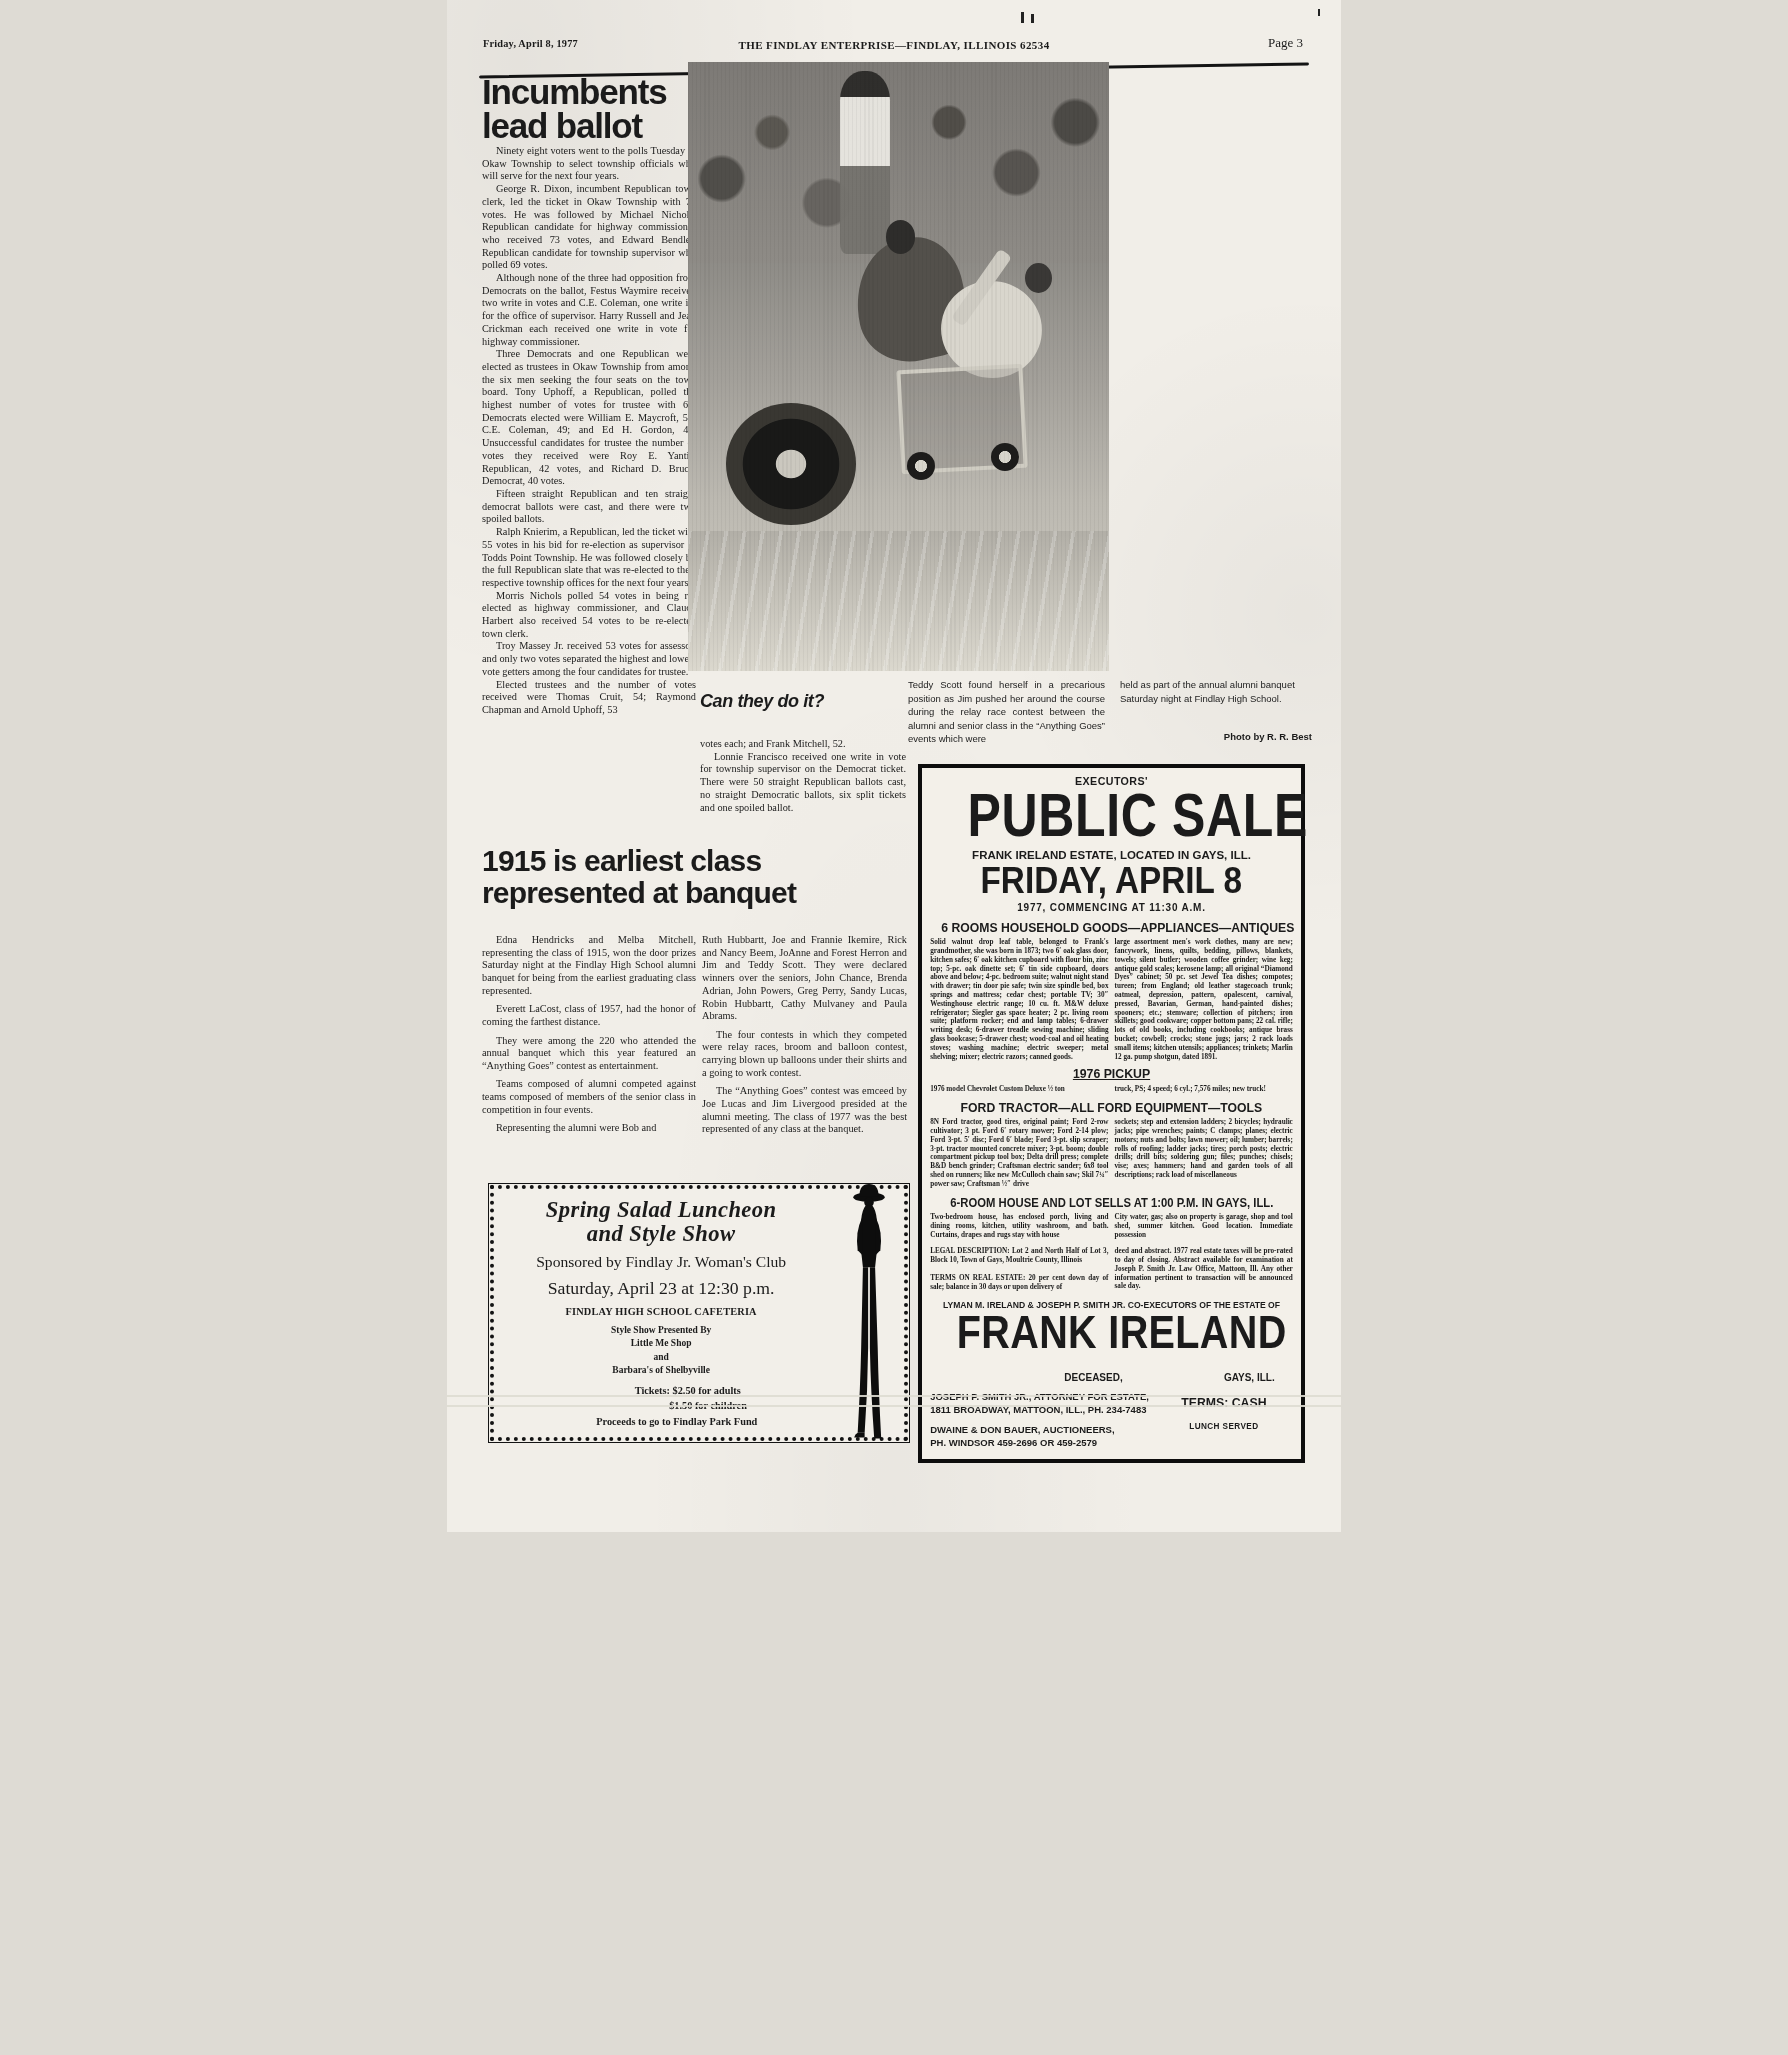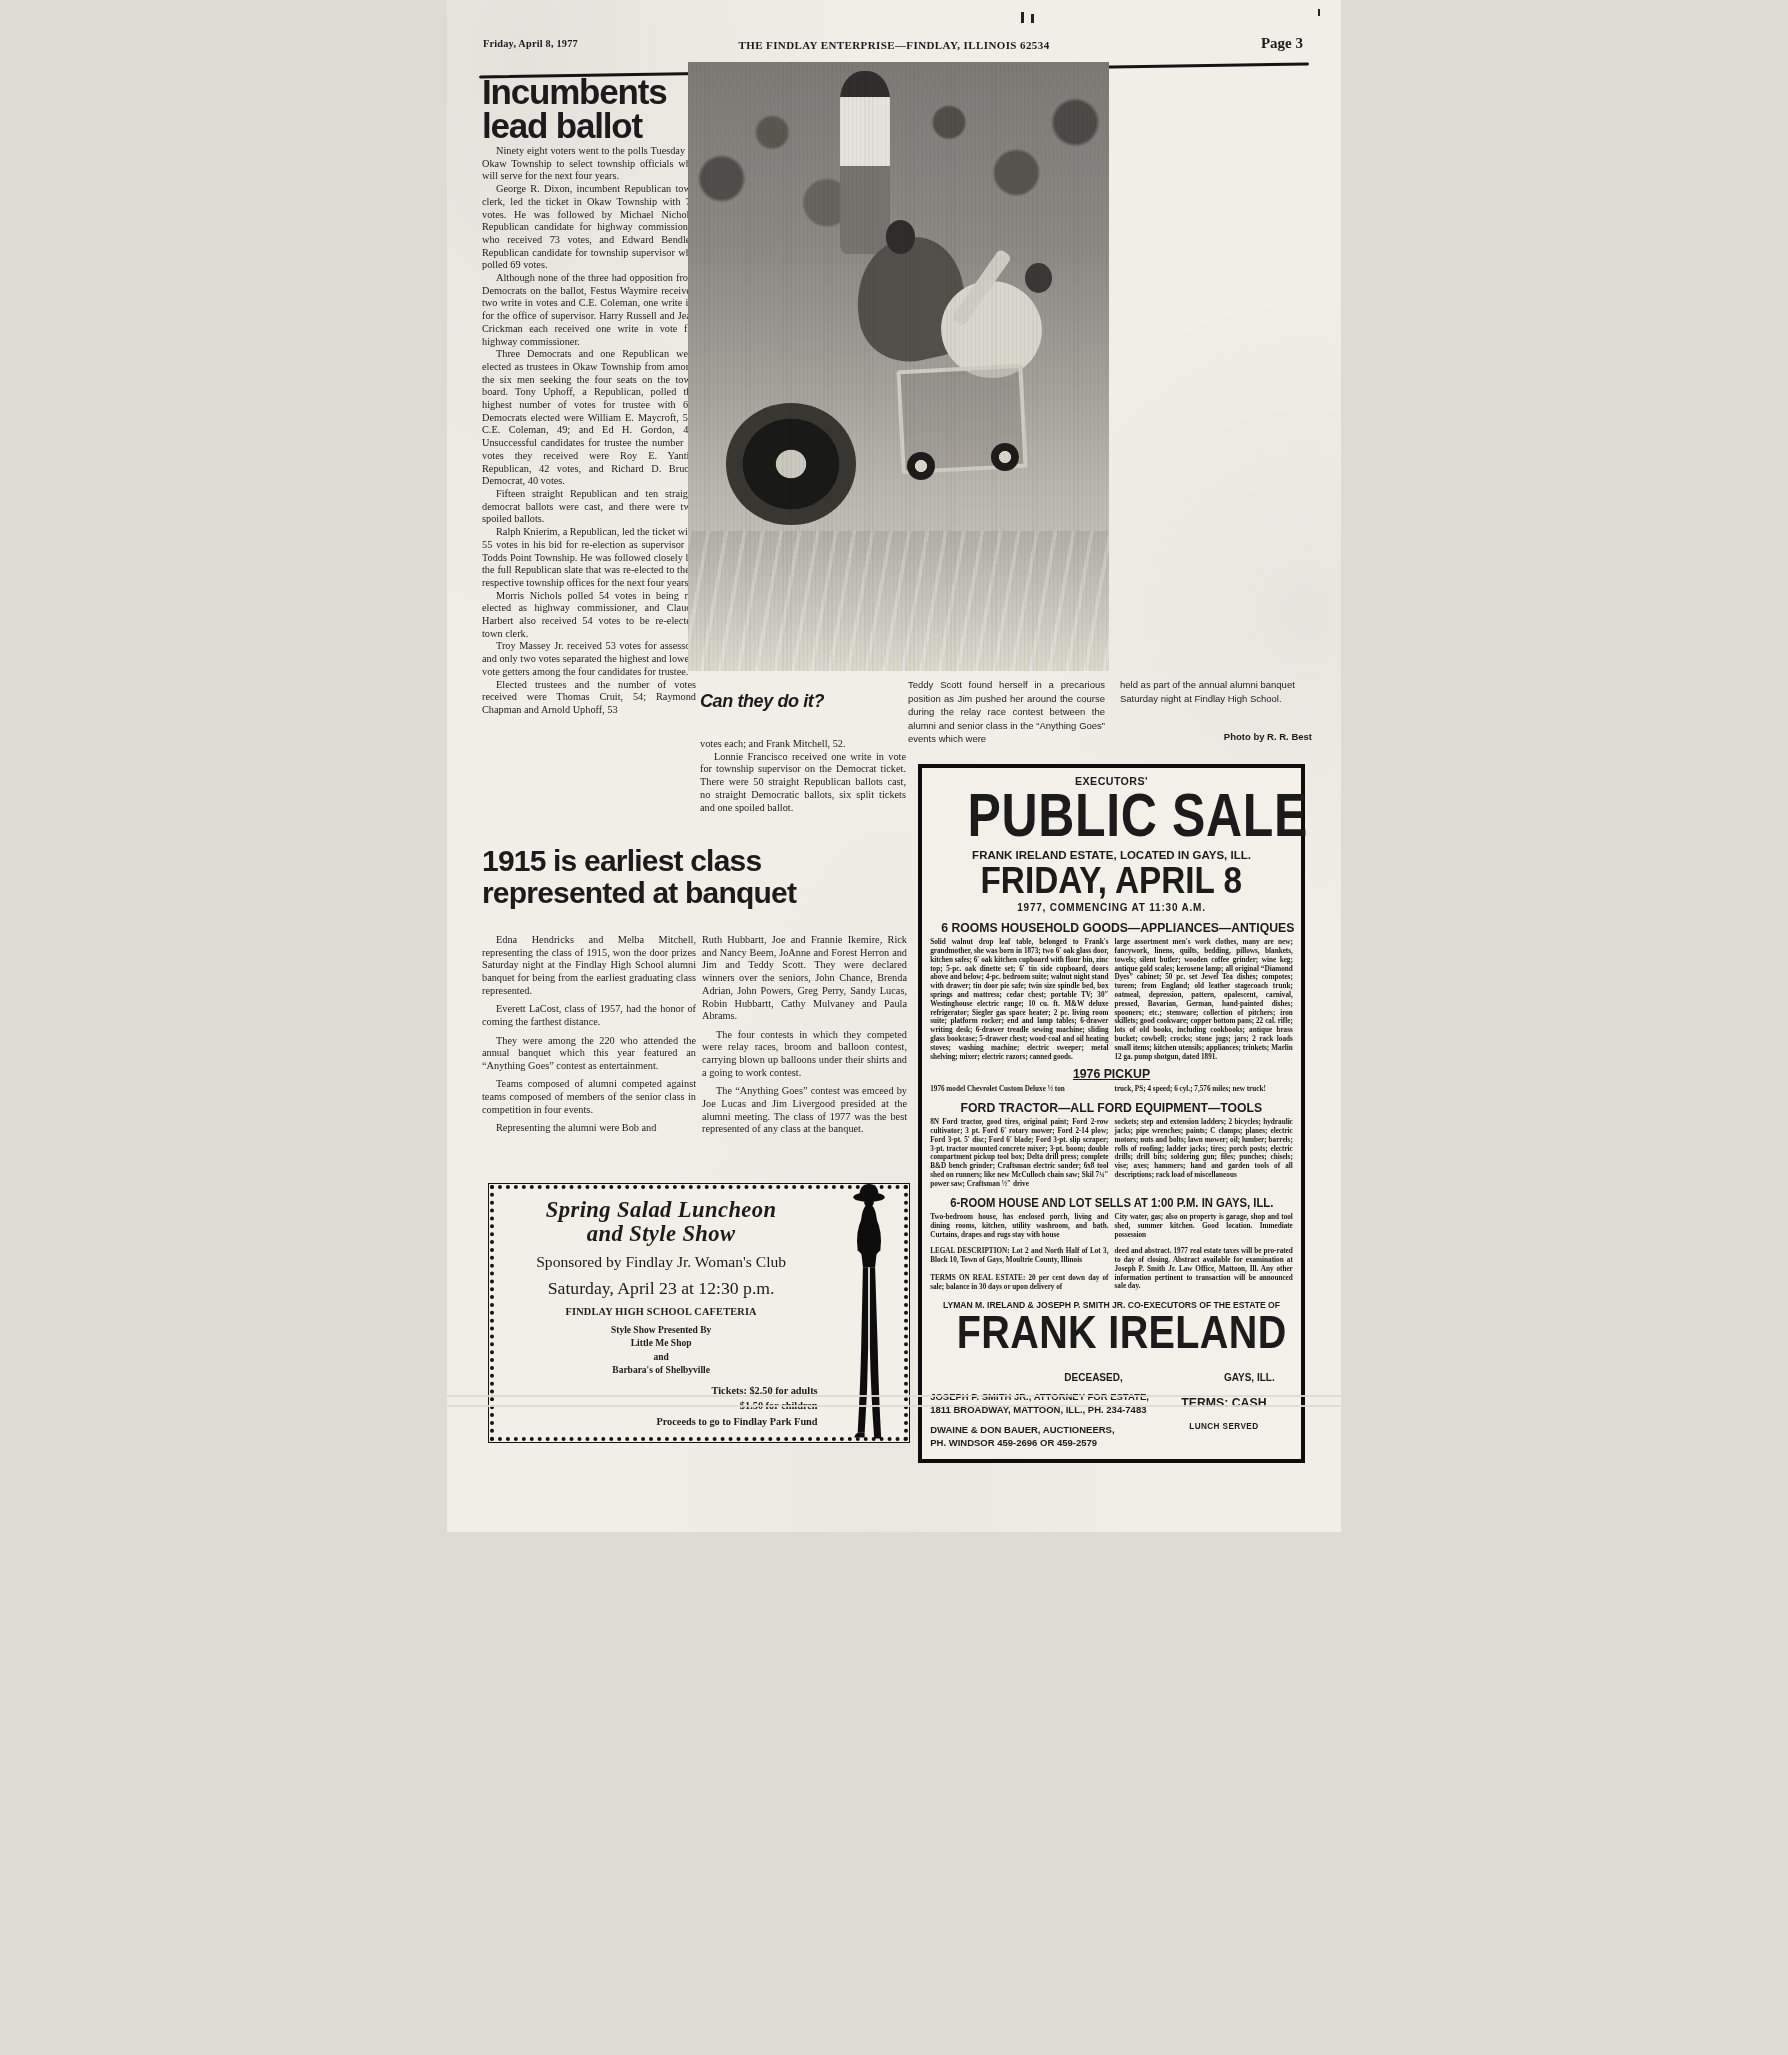--- a/index.html
+++ b/index.html
@@ -14,21 +14,21 @@
       radial-gradient(ellipse at 96% 40%, rgba(0,0,0,0.04), transparent 25%),
       radial-gradient(ellipse at 50% 98%, rgba(0,0,0,0.03), transparent 40%),
       #f1eee8;
     color: #1b1b1b;
     font-family: "Liberation Serif", serif;
     overflow: hidden;
   }
   
   .hdr-date { position:absolute; left:36px; top:38px; font-weight:bold; font-size:10.3px; letter-spacing:0.2px; }
   .hdr-masthead { position:absolute; left:0; right:0; top:39px; text-align:center; font-weight:bold; font-size:11px; letter-spacing:0.4px; }
-  .hdr-page { position:absolute; right:38px; top:35px; font-weight:bold; font-size:15px; }
+  .hdr-page { position:absolute; right:38px; top:35px; font-weight:normal; font-size:13px; }
   .hdr-rule { position:absolute; left:32px; right:32px; top:69px; height:3.3px; background:#141414; transform:rotate(-0.9deg); border-radius:1.6px; }
   .speck { position:absolute; background:#222; }
   
   .a1-headline {
     position:absolute; left:35px; top:75px; width:197px;
     font-family:"Liberation Sans", sans-serif; font-weight:bold;
     font-size:35px; line-height:0.96; letter-spacing:-1.2px;
   }
   .body-text { font-size:10.3px; line-height:12.7px; text-align:justify; }
   .body-text p { text-indent:14px; margin:0; }
@@ -92,21 +92,21 @@
   .a2-col p { margin-bottom:5.8px; }
   
   .lunch-ad { position:absolute; left:41px; top:1183px; width:422px; border:1.6px solid #141414; padding:1px; background:#f2efe9; }
   .lunch-inner { position:relative; border:4.1px dotted #141414; padding:9px 8.2px 7.4px 10.7px; min-height:238px; }
   .lunch-content { width:80%; text-align:center; }
   .lunch-title { font-size:22.6px; font-weight:bold; font-style:italic; line-height:1.08; letter-spacing:0.4px; }
   .lunch-sponsor { margin-top:6.6px; font-size:15.6px; }
   .lunch-datetime { margin-top:6.6px; font-size:17.7px; }
   .lunch-venue { margin-top:6.6px; font-size:10.3px; font-weight:bold; letter-spacing:0.2px; }
   .lunch-presented { margin-top:7.4px; font-weight:bold; font-size:9.5px; line-height:1.4; }
-  .lunch-tickets { margin-top:5.8px; font-weight:bold; font-size:10.3px; line-height:1.5; text-align:right; }
+  .lunch-tickets { margin-top:5.8px; font-weight:bold; font-size:10.3px; line-height:1.5; text-align:center; }
   .tk1 { margin-left:17%; } .tk2 { margin-left:30%; } .tk3 { margin-left:10%; }
   .lunch-figure { position:absolute; right:4.1px; top:-10.7px; width:62px; height:270px; }
   
   .sale-ad { position:absolute; left:471px; top:764px; width:387px; border:4.5px solid #0d0d0d;
     background:#f3f0e9; padding:6.6px 8.2px 9px; }
   .sans { font-family:"Liberation Sans", sans-serif; }
   .center { text-align:center; }
   .squeeze { display:inline-block; white-space:nowrap; transform-origin:center; }
   .sale-eyebrow { font-size:10.7px; font-weight:bold; letter-spacing:0.4px; }
   .sale-title { font-size:61px; font-weight:bold; line-height:.95; }

